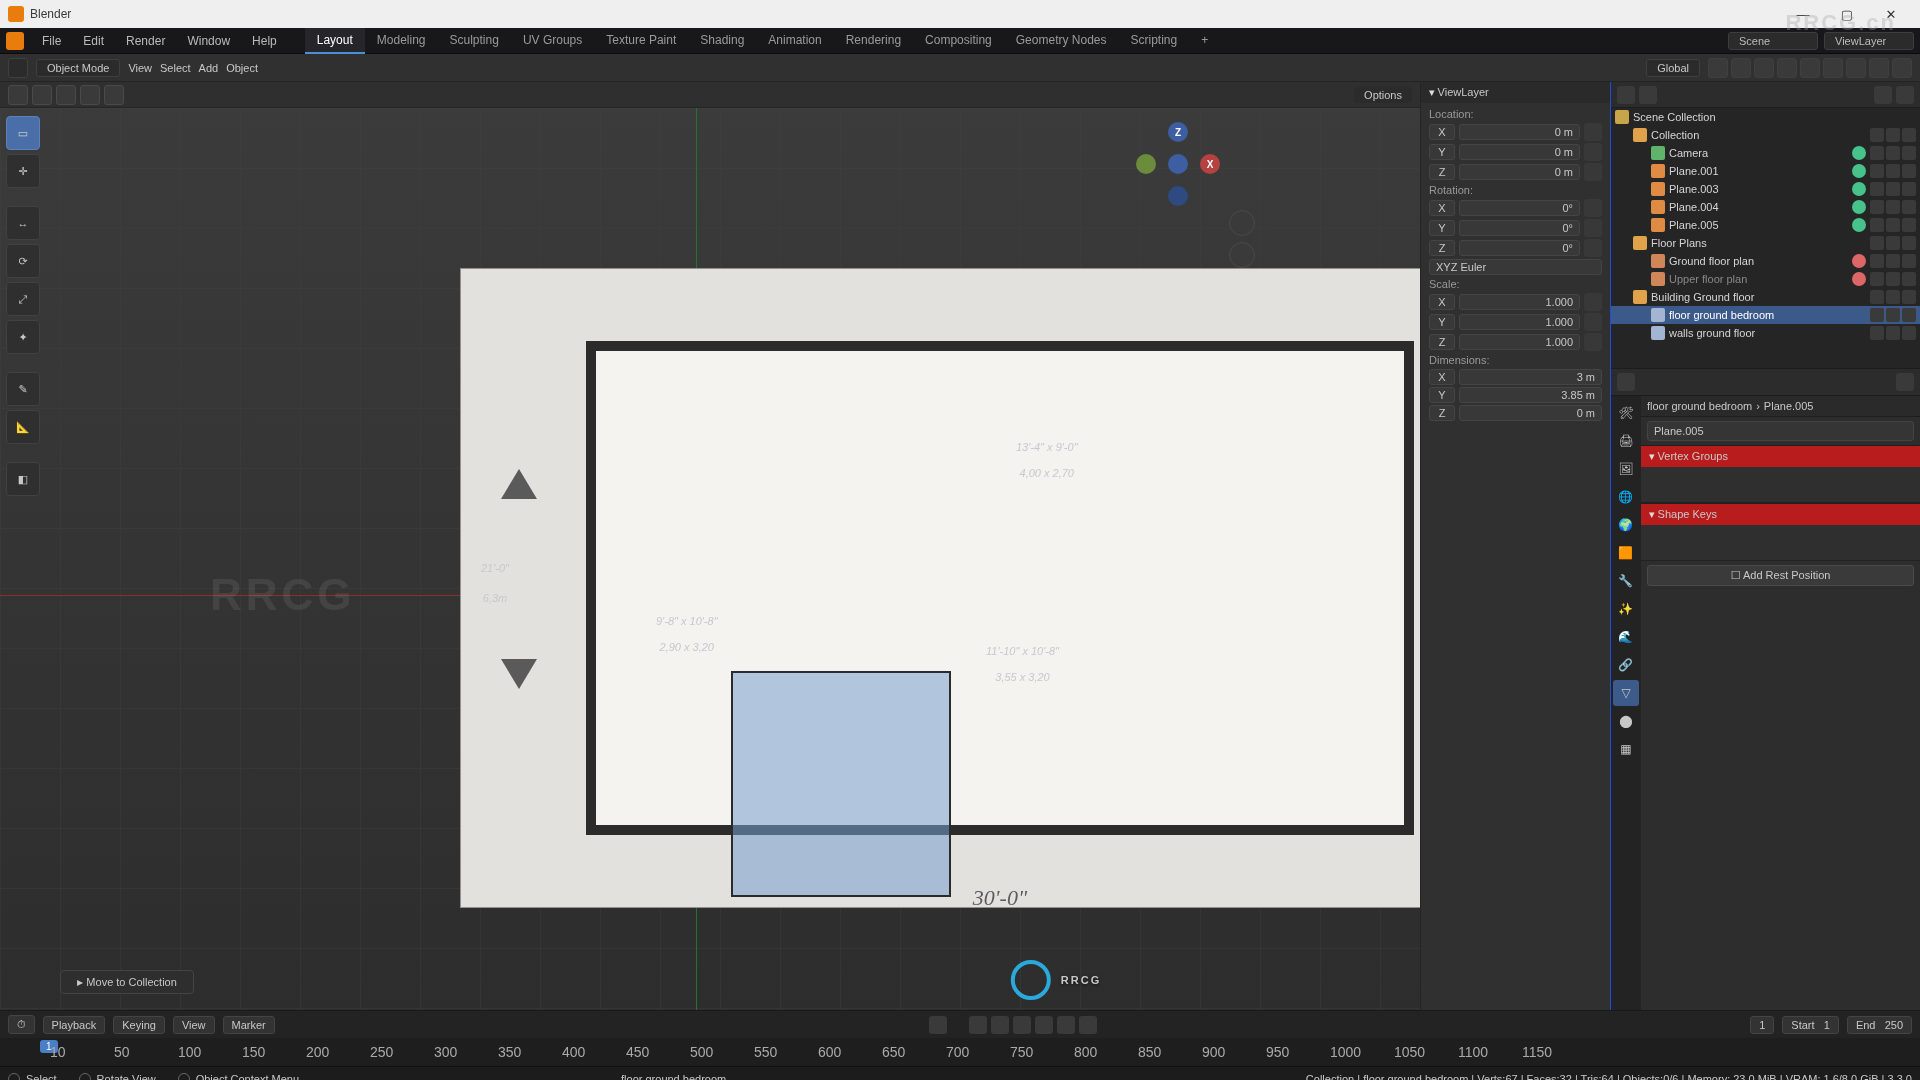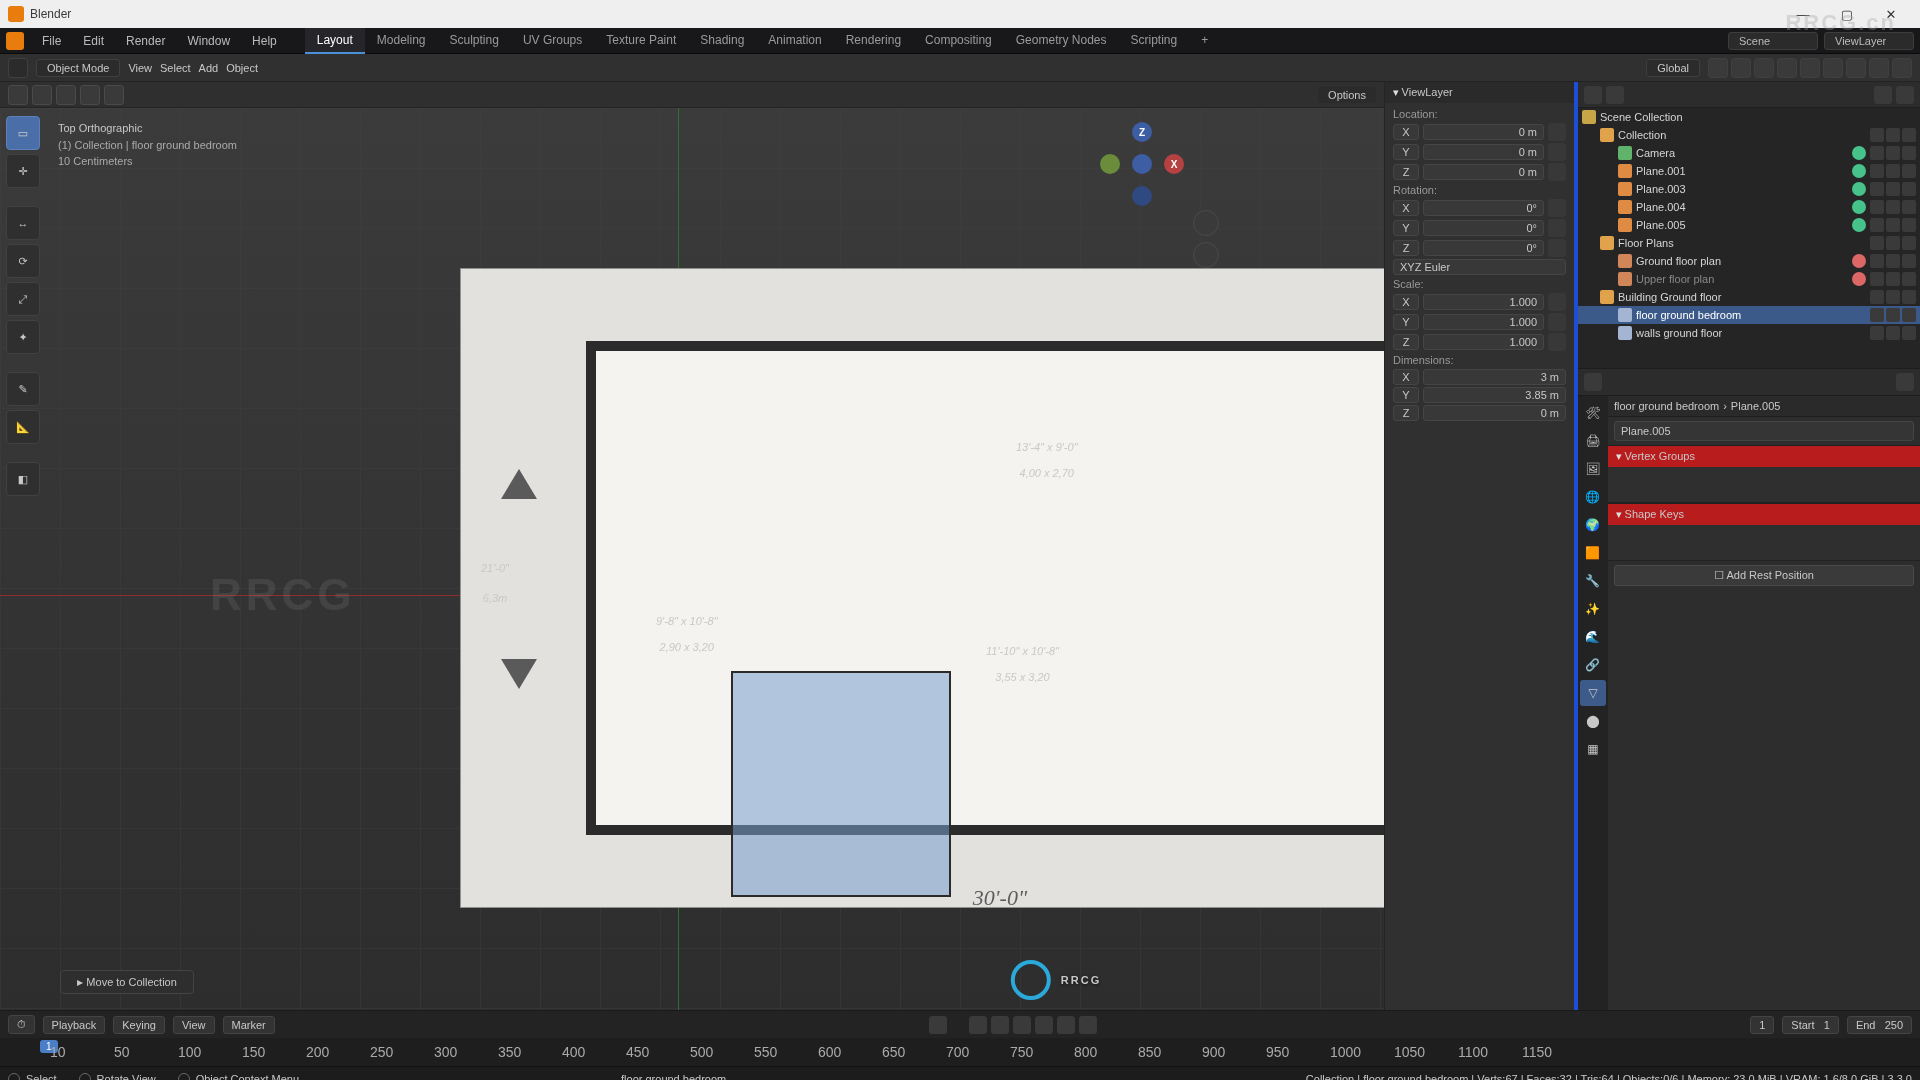--- a/index.html
+++ b/index.html
@@ -69,21 +69,21 @@
 .npanel { width: 190px; background: #303030; border-left: 1px solid #242424; display: flex; flex-direction: column; }
 .npanel .hdr { padding: 4px 8px; background: #2a2a2a; font-size: 11px; color: #ddd; }
 .npanel .section { padding: 2px 8px 6px; }
 .npanel .row { display: flex; align-items: center; gap: 4px; margin: 2px 0; }
 .npanel .lbl { width: 26px; text-align: center; background: #383838; border: 1px solid #454545; border-radius: 3px; padding: 1px 0; }
 .npanel .val { flex: 1; text-align: right; background: #383838; border: 1px solid #454545; border-radius: 3px; padding: 1px 6px; }
 .npanel .icn2 { width: 18px; height: 18px; background: #383838; border-radius: 3px; }
 .npanel .toplbl { font-size: 11px; color: #999; margin: 3px 0; }
 
 
-.rcol { width: 346px; background: #2a2a2a; border-left: 4px solid #1d4ed8; display: flex; flex-direction: column; }
+.rcol { width: 310px; background: #2a2a2a; border-left: 1px solid #1d4ed8; display: flex; flex-direction: column; }
 .rcol .search { height: 26px; background: #2c2c2c; border-bottom: 1px solid #1e1e1e; display: flex; align-items: center; padding: 0 6px; gap: 4px; }
 .rcol .search .ic { width: 18px; height: 18px; background: #3a3a3a; border-radius: 3px; }
 .outliner { flex: 0 0 260px; overflow: hidden; background: #252525; }
 .outliner .row { display: flex; align-items: center; padding: 2px 4px; gap: 4px; font-size: 11px; }
 .outliner .row .indent { width: 14px; }
 .outliner .row .ic { width: 14px; height: 14px; border-radius: 2px; }
 .outliner .row .name { flex: 1; color: #d5d5d5; white-space: nowrap; overflow: hidden; }
 .outliner .row .rbtns { display: flex; gap: 2px; }
 .outliner .row .rbtns div { width: 14px; height: 14px; background: #3a3a3a; border-radius: 2px; }
 .outliner .row.sel { background: #3b5a8a; }
@@ -222,25 +222,20 @@
         <div class="tool">⟳</div>
         <div class="tool">⤢</div>
         <div class="tool">✦</div>
         <div class="gap"></div>
         <div class="tool">✎</div>
         <div class="tool">📐</div>
         <div class="gap"></div>
         <div class="tool">◧</div>
       </div>
 
-      <div class="overlay-text">
-        <div>Top Orthographic</div>
-        <div class="dim">(1) Collection | floor ground bedroom</div>
-        <div class="dim">10 Centimeters</div>
-      </div>
 
       <div class="gizmo">
         <div class="c zpos">Z</div>
         <div class="c xneg"></div>
         <div class="c center"></div>
         <div class="c xpos">X</div>
         <div class="c zneg"></div>
         <div class="sidebtns">
           <div></div>
           <div></div>

